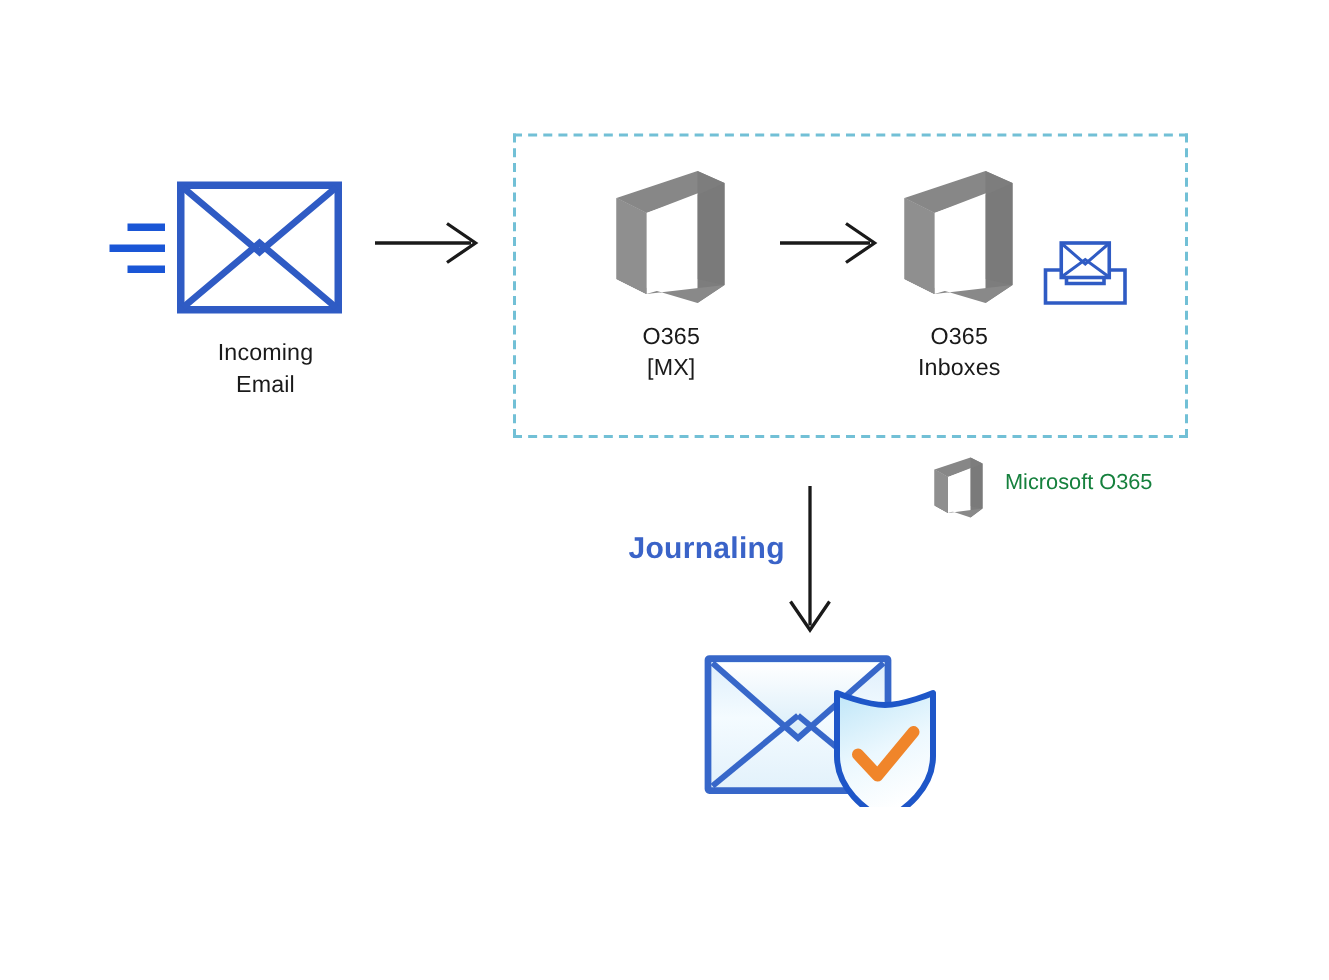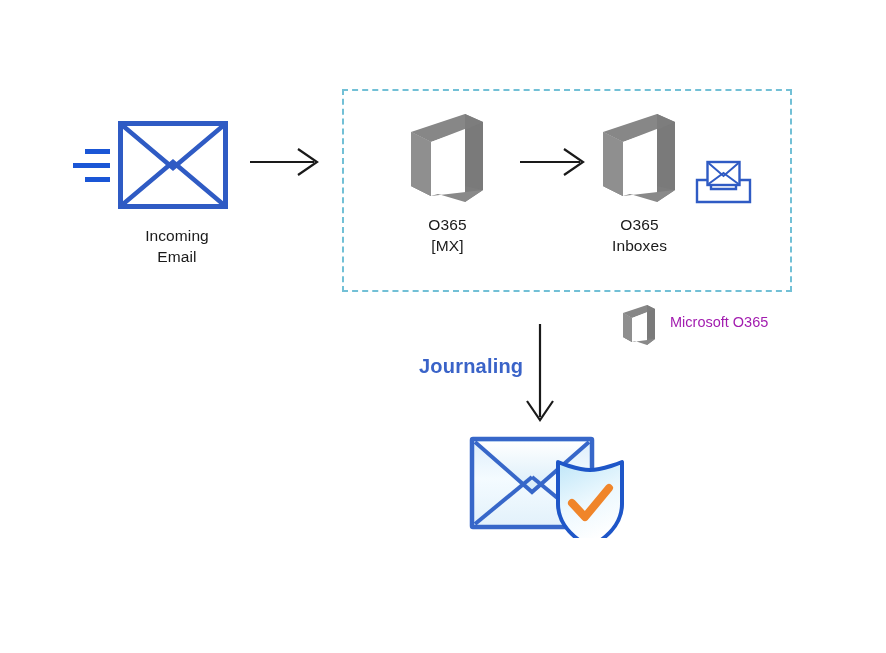--- a/index.html
+++ b/index.html
@@ -35,21 +35,21 @@
     position: absolute;
     color: #3a63c8;
     font-weight: bold;
     font-size: 20px;
     font-family: "Liberation Sans", sans-serif;
     letter-spacing: 0.2px;
     white-space: nowrap;
   }
   .legend-text {
     position: absolute;
-    color: #a21caf;
+    color: #15803d;
     font-size: 14.5px;
     font-family: "Liberation Sans", sans-serif;
     white-space: nowrap;
   }
 
   
   .dashed-zone {
     position: absolute;
     border: 2px dashed #72c0d6;
     box-sizing: border-box;

